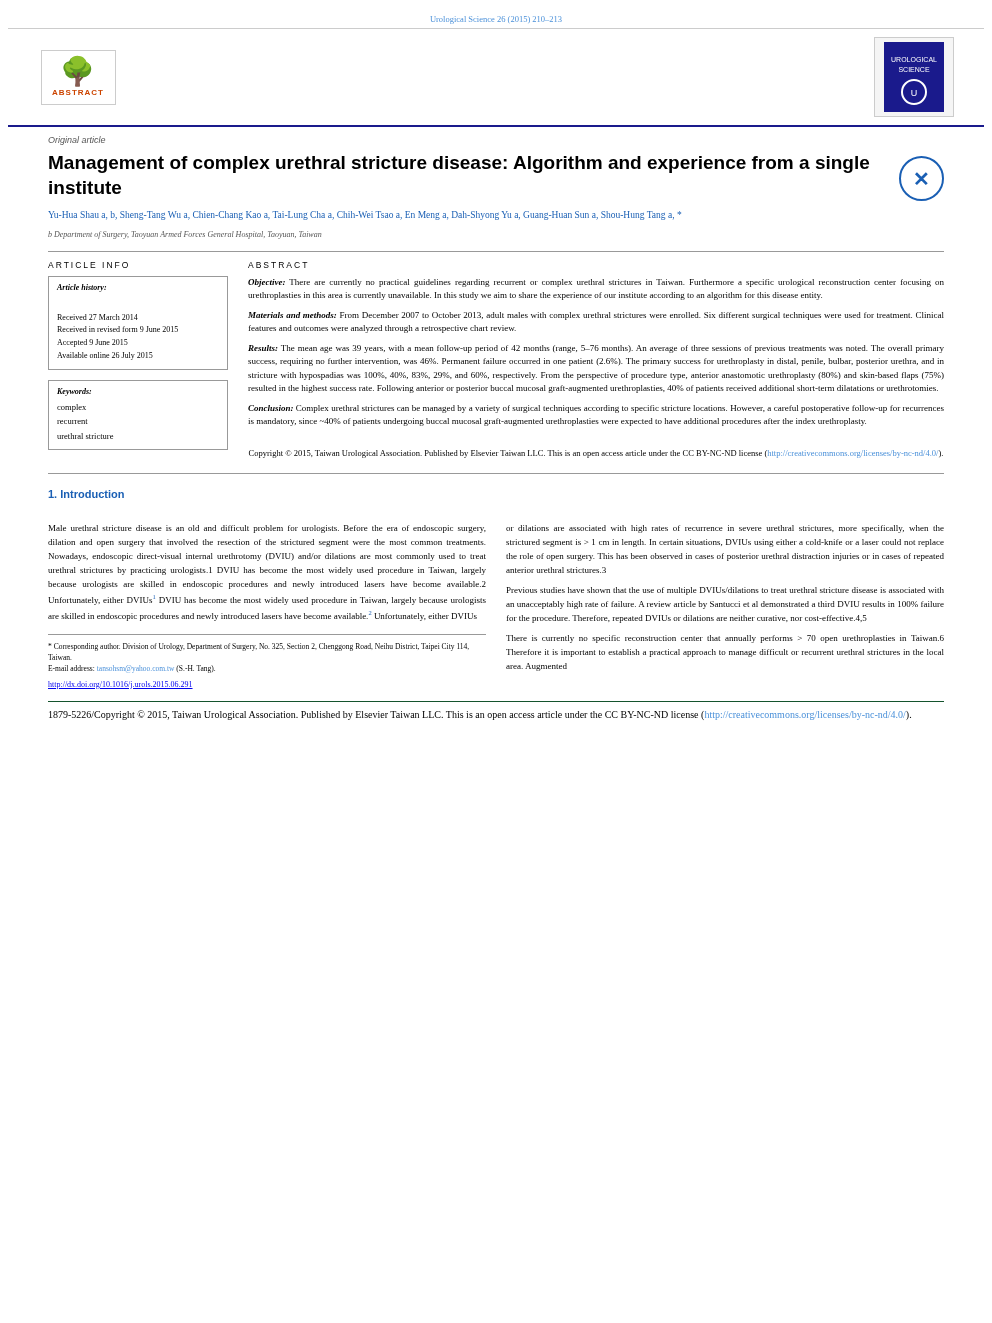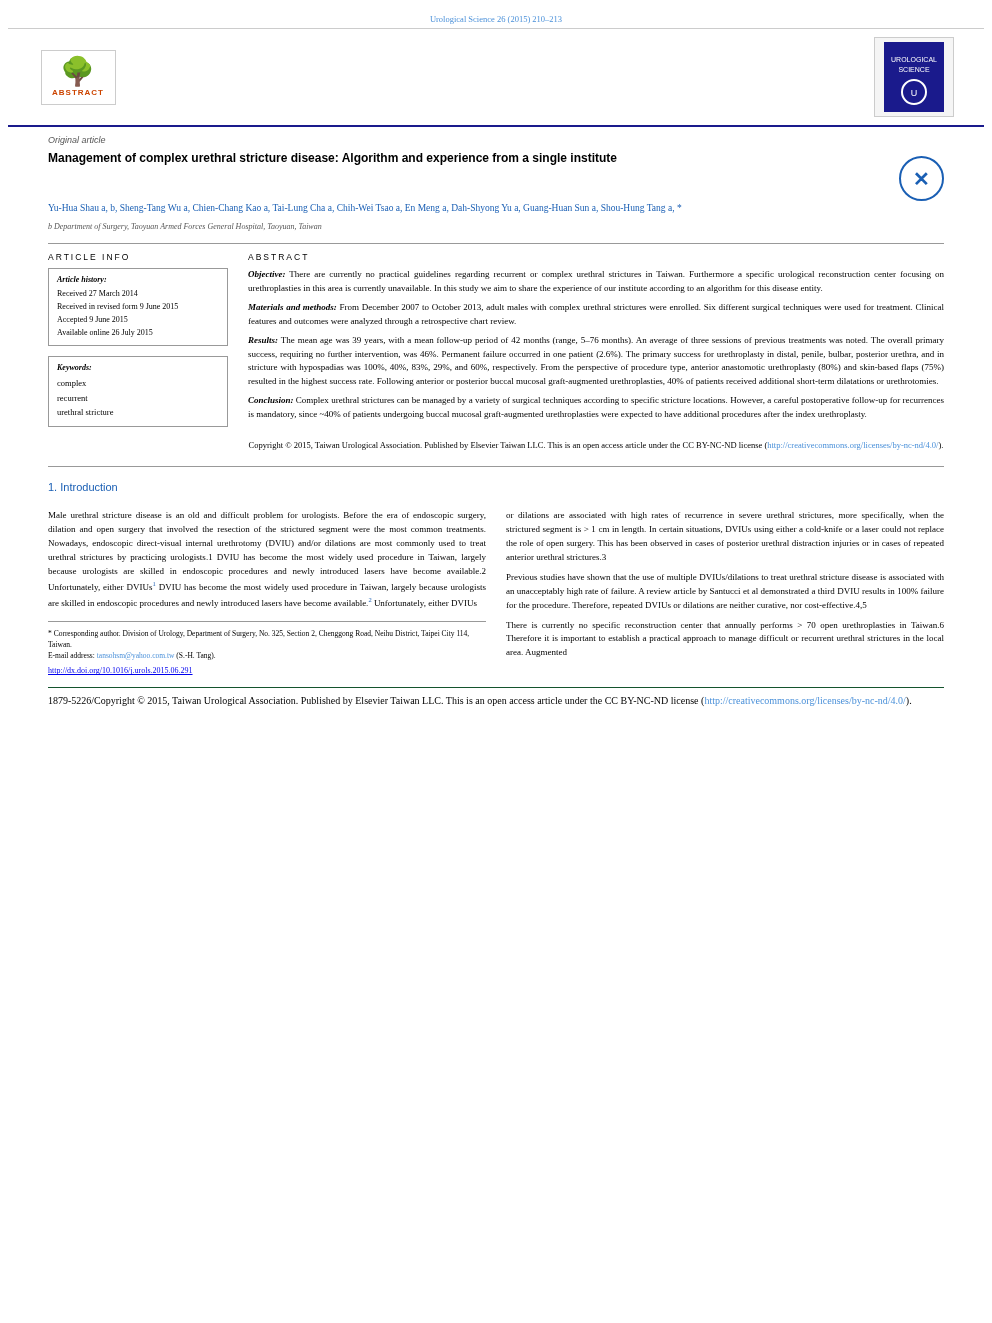--- a/index.html
+++ b/index.html
@@ -108,21 +108,21 @@
       padding: 8px 40px 20px;
     }
     .article-type {
       font-size: 9px;
       font-style: italic;
       color: #555;
       margin-bottom: 6px;
       font-family: Arial, sans-serif;
     }
     .article-title {
-      font-size: 12px;
+      font-size: 19px;
       font-weight: bold;
       color: #000;
       margin-bottom: 8px;
       font-family: Arial, sans-serif;
       line-height: 1.3;
     }
     .title-row {
       display: flex;
       align-items: flex-start;
       justify-content: space-between;
@@ -186,21 +186,21 @@
     .article-info-box {
       border: 1px solid #999;
       padding: 6px 8px;
       margin-bottom: 10px;
     }
     .article-info-box .info-title {
       font-size: 8px;
       font-style: italic;
       font-weight: bold;
       color: #000;
-      margin-bottom: 4px;
+      margin-bottom: 20px;
     }
     .article-info-box .info-row {
       font-size: 8px;
       line-height: 1.6;
       color: #000;
     }
     .keywords-box {
       border: 1px solid #999;
       padding: 6px 8px;
     }
@@ -237,23 +237,23 @@
     .copyright-line a {
       color: #4a90d9;
       text-decoration: none;
     }
     
     .body-section {
       margin-top: 14px;
     }
     .section-number-title {
       font-size: 11px;
-      font-weight: normal;
+      font-weight: bold;
       color: #1a5fb4;
-      margin-bottom: 16px;
+      margin-bottom: 22px;
       font-family: Arial, sans-serif;
     }
     .body-two-col {
       display: flex;
       gap: 20px;
     }
     .body-col {
       flex: 1;
     }
     .body-para {

